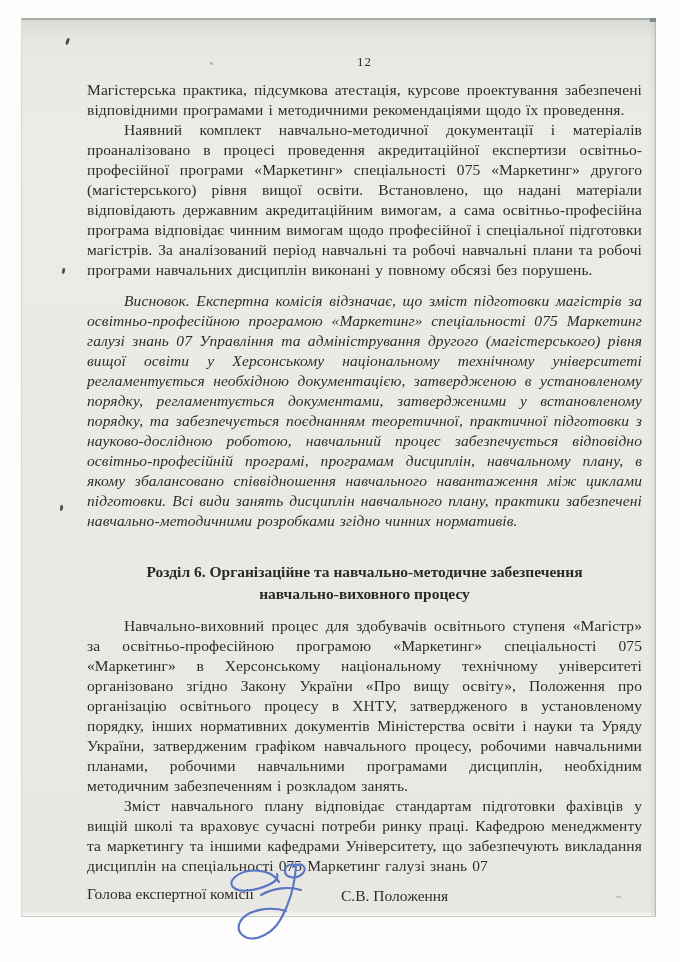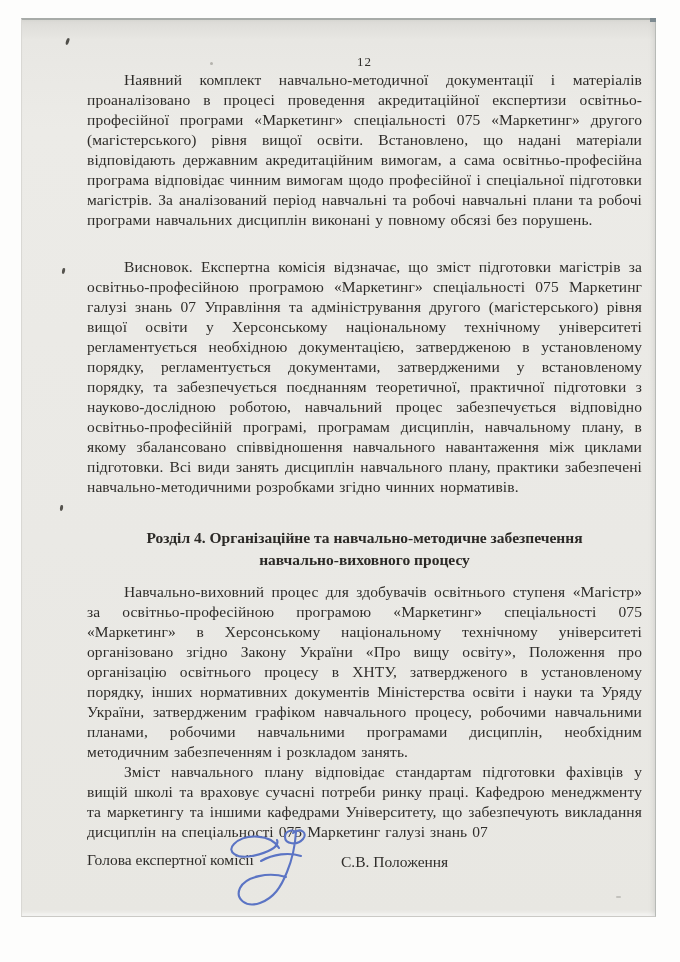--- a/index.html
+++ b/index.html
@@ -21,21 +21,21 @@
     color:#2f2d2a;
   }
   .content { position:absolute; left:65px; right:13px; top:0; }
   .page-number { text-align:center; margin-top:34px; font-size:13px; letter-spacing:1px; }
   p.body {
     font-size:15.5px; line-height:20px; text-align:justify;
     word-spacing:1px; letter-spacing:.1px;
   }
   p.indent { text-indent:37px; }
   .p-practice { margin-top:10px; }
-  .p-conclusion { margin-top:27px; }
+  .p-conclusion { margin-top:11px; font-style:italic; }
   h2.section-heading {
     margin:30px auto 12px auto; max-width:500px; text-align:center;
     font-size:15.5px; line-height:21.5px; font-weight:bold; color:#2b2926;
   }
   .footer { position:relative; margin-top:7px; font-size:15.5px; height:62px;text-align:center; }
   .footer .role  { position:absolute; left:0; top:2px; }
   .footer .name  { position:absolute; left:254px; top:4px; }
   .signature {
     position:absolute; left:130px; top:-24px; width:100px; height:86px;
   }
@@ -51,26 +51,27 @@
 </style>
 </head>
 <body>
 
 <div class="canvas">
   <div class="page">
     <div class="content">
 
       <div class="page-number">12</div>
 
+      <p class="body p-practice">Магістерська практика, підсумкова атестація, курсове проектування забезпечені відповідними програмами і методичними рекомендаціями щодо їх проведення.</p>
 
       <p class="body indent">Наявний комплект навчально-методичної документації і матеріалів проаналізовано в процесі проведення акредитаційної експертизи освітньо-професійної програми «Маркетинг» спеціальності 075 «Маркетинг» другого (магістерського) рівня вищої освіти. Встановлено, що надані матеріали відповідають державним акредитаційним вимогам, а сама освітньо-професійна програма відповідає чинним вимогам щодо професійної і спеціальної підготовки магістрів. За аналізований період навчальні та робочі навчальні плани та робочі програми навчальних дисциплін виконані у повному обсязі без порушень.</p>
 
       <p class="body indent p-conclusion">Висновок. Експертна комісія відзначає, що зміст підготовки магістрів за освітньо-професійною програмою «Маркетинг» спеціальності 075 Маркетинг галузі знань 07 Управління та адміністрування другого (магістерського) рівня вищої освіти у Херсонському національному технічному університеті регламентується необхідною документацією, затвердженою в установленому порядку, регламентується документами, затвердженими у встановленому порядку, та забезпечується поєднанням теоретичної, практичної підготовки з науково-дослідною роботою, навчальний процес забезпечується відповідно освітньо-професійній програмі, програмам дисциплін, навчальному плану, в якому збалансовано співвідношення навчального навантаження між циклами підготовки. Всі види занять дисциплін навчального плану, практики забезпечені навчально-методичними розробками згідно чинних нормативів.</p>
 
-      <h2 class="section-heading">Розділ 4. Організаційне та навчально-методичне забезпечення навчально-виховного процесу</h2>
+      <h2 class="section-heading">Розділ 6. Організаційне та навчально-методичне забезпечення навчально-виховного процесу</h2>
 
       <p class="body indent">Навчально-виховний процес для здобувачів освітнього ступеня «Магістр» за освітньо-професійною програмою «Маркетинг» спеціальності 075 «Маркетинг» в Херсонському національному технічному університеті організовано згідно Закону України «Про вищу освіту», Положення про організацію освітнього процесу в ХНТУ, затвердженого в установленому порядку, інших нормативних документів Міністерства освіти і науки та Уряду України, затвердженим графіком навчального процесу, робочими навчальними планами, робочими навчальними програмами дисциплін, необхідним методичним забезпеченням і розкладом занять.</p>
 
       <p class="body indent">Зміст навчального плану відповідає стандартам підготовки фахівців у вищій школі та враховує сучасні потреби ринку праці. Кафедрою менеджменту та маркетингу та іншими кафедрами Університету, що забезпечують викладання дисциплін на спеціальності 075 Маркетинг галузі знань 07</p>
 
       <div class="footer">
         <span class="role">Голова експертної комісії</span>
 
         <svg class="signature" viewBox="0 0 100 86" xmlns="http://www.w3.org/2000/svg">
           <path d="M62 23 C54 9 28 8 17 19 C9 27 20 34 35 31 C50 28 63 22 60 15" stroke="#5b74c4"></path>

